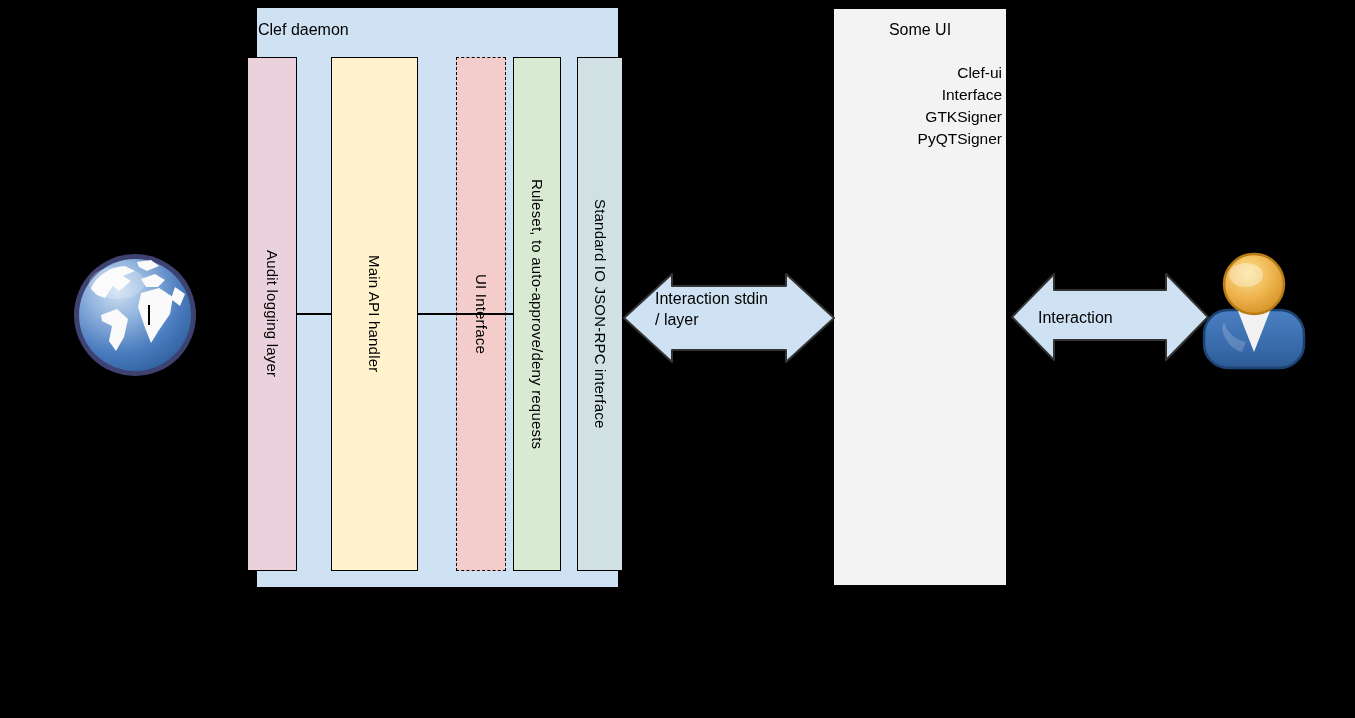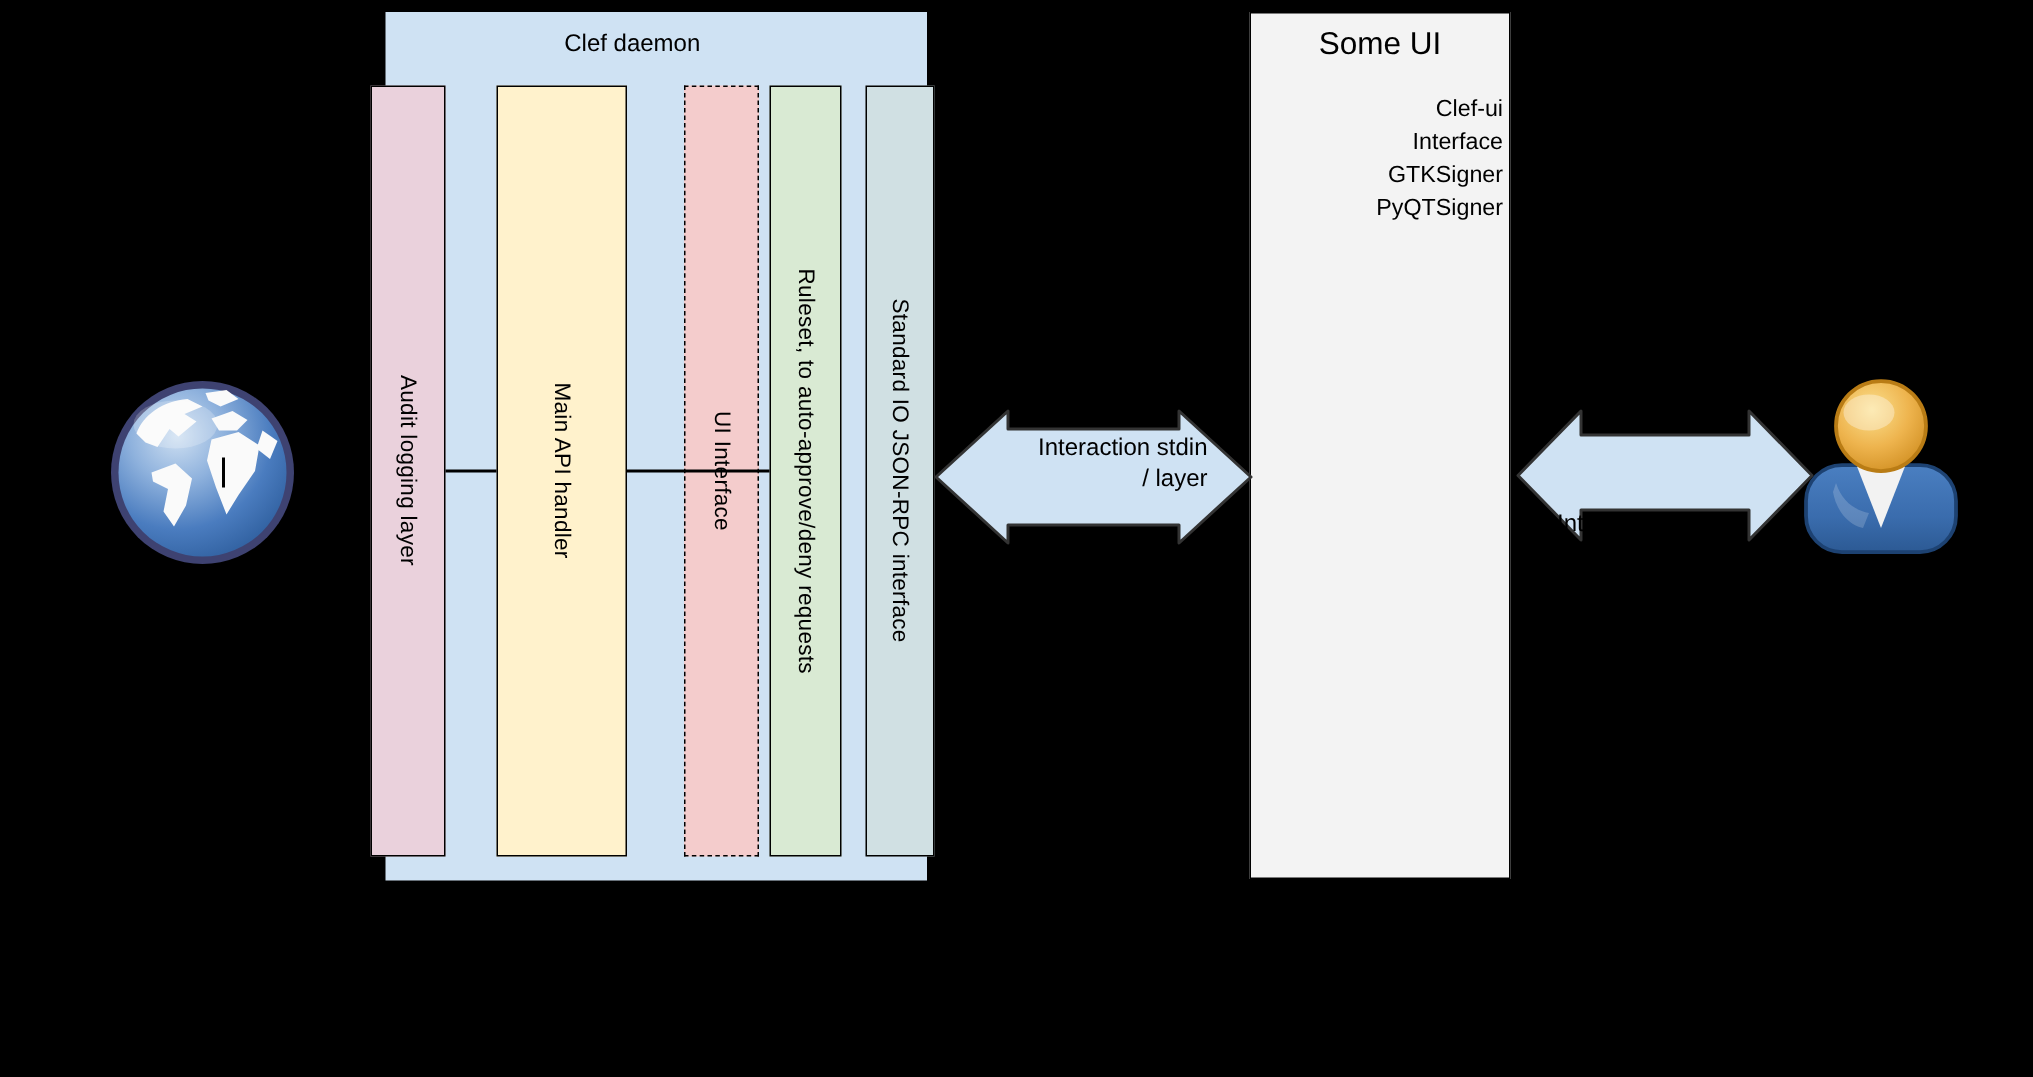--- a/index.html
+++ b/index.html
@@ -10,22 +10,22 @@
     color:#000;
   }
   .abs{position:absolute;}
 
   
   .clef-box{
     left:257px;top:8px;width:361px;height:579px;
     background:#cfe2f3;
   }
   .clef-title{
-    left:241px;top:20px;width:361px;
-    text-align:center;font-size:16px;line-height:19px;
+    left:258px;top:20px;width:361px;
+    text-align:left;font-size:16px;line-height:19px;
   }
 
   
   .col{
     top:57px;height:514px;
     box-sizing:border-box;
     border:1.5px solid #000;
     display:flex;align-items:center;justify-content:center;
   }
   .col span{
@@ -45,37 +45,37 @@
   .conn-a{left:297px;width:34px;}
   .conn-b{left:418px;width:95px;}
 
   
   .someui-box{
     left:833px;top:8px;width:174px;height:578px;
     background:#f3f3f3;border:1px solid #000;box-sizing:border-box;
   }
   .someui-title{
     left:833px;top:20px;width:174px;
-    text-align:center;font-size:21px;line-height:19px;
+    text-align:center;font-size:16px;line-height:19px;
   }
   .someui-list{
     left:842px;top:62px;width:160px;
     font-size:15.5px;line-height:22px;
   }
   .someui-list div{white-space:nowrap;text-align:right;}
 
   
   .arrow-svg{overflow:visible;}
   .arrow-stdio{left:622px;top:272px;}
   .arrow-user{left:1010px;top:271px;}
   .arrow-label{
     font-size:16px;line-height:21px;z-index:6;
   }
-  .lbl-stdio{left:655px;top:288px;width:150px;text-align:right;}
-  .lbl-user{left:1038px;top:307px;width:130px;margin-top:32px;}
+  .lbl-stdio{left:655px;top:288px;width:150px;}
+  .lbl-user{left:1038px;top:307px;width:130px;}
 
   
   .globe-wrap{left:73px;top:253px;}
   .cursor-mark{left:148px;top:305px;width:2px;height:20px;background:#000;z-index:8;}
   .user-wrap{left:1198px;top:252px;}
 </style>
 </head>
 <body>
 
 <div class="abs clef-box"></div>

